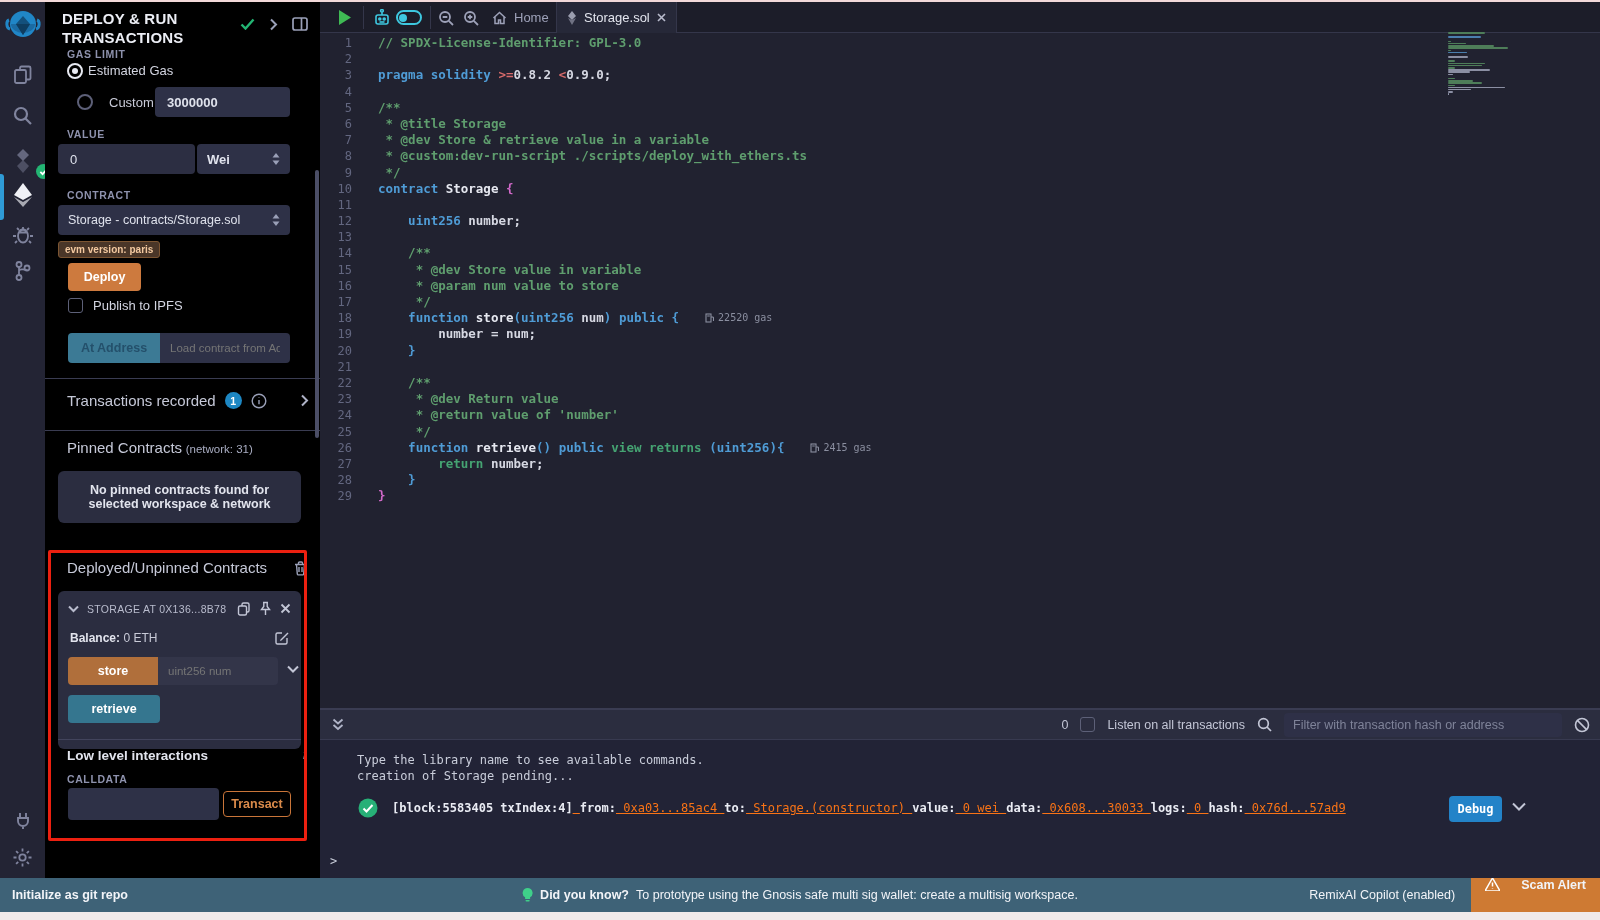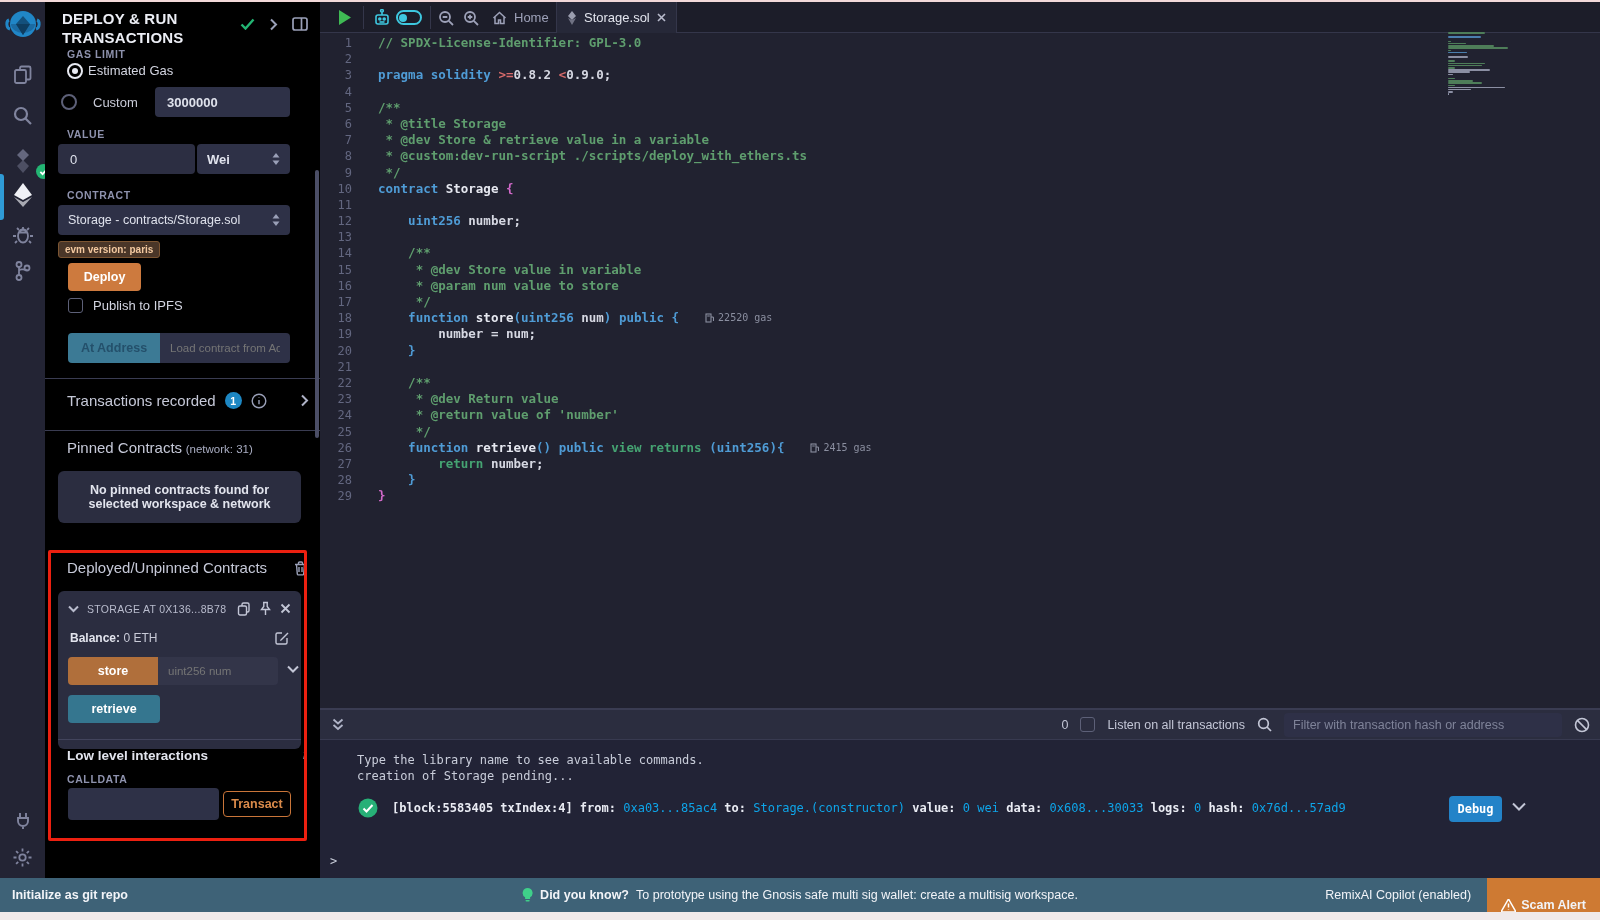--- a/index.html
+++ b/index.html
@@ -69,26 +69,26 @@
               font-family:"DejaVu Sans Mono", monospace; font-size:12px; color:#c9cdda; }
   .term-header { position:absolute; left:0; top:0; width:1280px; height:30px; background:#2b2d3f;
                  border-bottom:1px solid #383a50; display:flex; align-items:center;
                  font-family:"Liberation Sans", sans-serif; }
   .term-controls { margin-left:auto; display:flex; align-items:center; gap:12px; padding-right:10px; color:#c3c6d6; font-size:12.5px; }
   .checkbox { width:15px; height:15px; border:1.5px solid #5d6078; border-radius:3px; }
   .term-filter { width:278px; height:24px; background:#2e3047; border:none; border-radius:4px; padding:0 9px;
                  color:#dfe2ec; font-size:12.5px; font-family:inherit; }
   .term-filter::placeholder { color:#7f8399; }
   .tx-b { font-weight:bold; color:#e9ebf3; }
-  .tx-n { color:#0ea5e9; }
+  .tx-n { color:#f97316;text-decoration:underline; }
 
   
   .statusbar { left:0; bottom:8px; width:1600px; height:34px; background:#3e6277; color:#f2f4f8;
                font-size:12.5px; display:flex; align-items:center; }
-  .scam { height:34px; background:#ce7a33; display:flex; align-items:flex-end; gap:5px; padding:0 14px; font-weight:bold; }
+  .scam { height:34px; background:#ce7a33; display:flex; align-items:flex-start; gap:21px; padding:0 14px; font-weight:bold; }
 </style>
 </head>
 <body>
 
 <div class="app">
   <div class="abs top-strip"></div>
 
   <div class="abs rail">
     <div class="rail-icon" style="top:6px">
       <svg width="36" height="36" viewBox="0 0 36 36">
@@ -175,21 +175,21 @@
             <path d="M9.5 1v12"></path>
           </svg>
         </span>
     </div>
 
     <div class="abs lbl" style="left:22px; top:46px">GAS LIMIT</div>
     <div class="abs" style="left:22px; top:61px; display:flex; gap:5px; align-items:flex-start">
       <span class="radio sel"></span>
       <span style="color:#d3d5e1">Estimated Gas</span>
     </div>
-    <div class="abs" style="left:16px; top:92px; display:flex; gap:16px; align-items:flex-end">
+    <div class="abs" style="left:32px; top:92px; display:flex; gap:16px; align-items:flex-end">
       <span class="radio"></span>
       <span style="color:#c9cbd8">Custom</span>
     </div>
     <input class="abs field" style="left: 110px; top: 85px; width: 135px; height: 30px; border: none; padding: 0px 12px; font-weight: bold; font-size: 13px; font-family: inherit;" value="3000000">
 
     <div class="abs lbl" style="left:22px; top:126px">VALUE</div>
     <div class="abs field" style="left:13px; top:142px; width:137px; height:30px; display:flex; align-items:center; padding:0 12px; background:#2c2e42">
         <span>0</span>
       </div>
     <div class="abs field" style="left:152px; top:142px; width:93px; height:30px; display:flex; align-items:center; justify-content:space-between; padding:0 10px">

